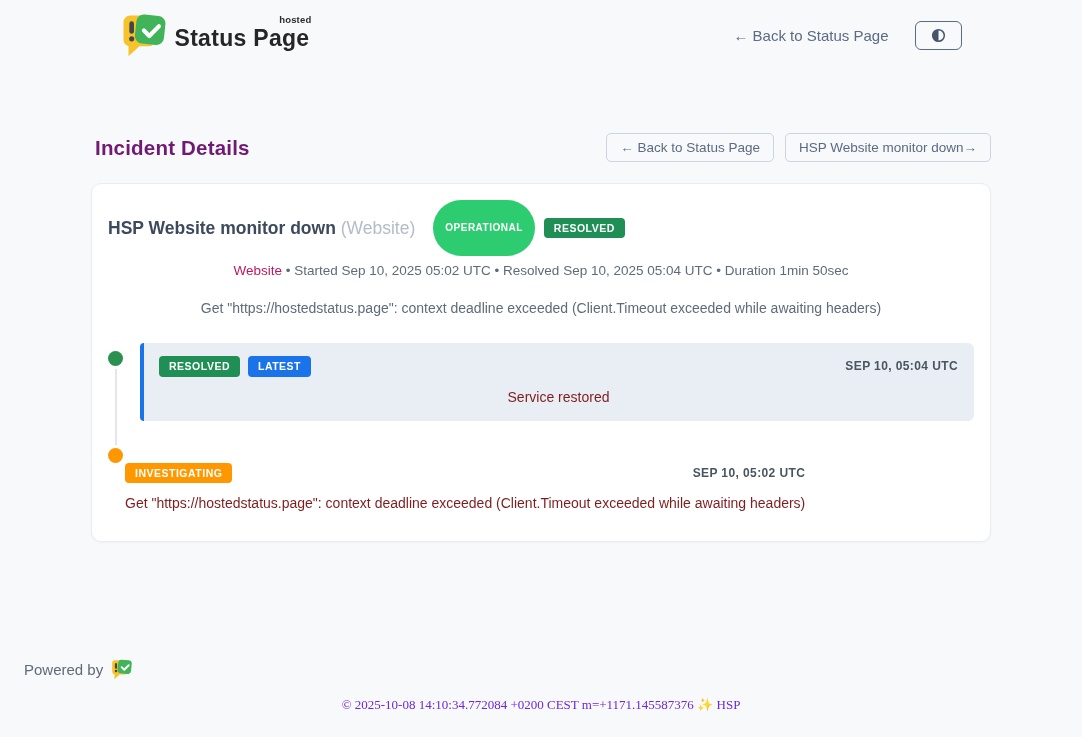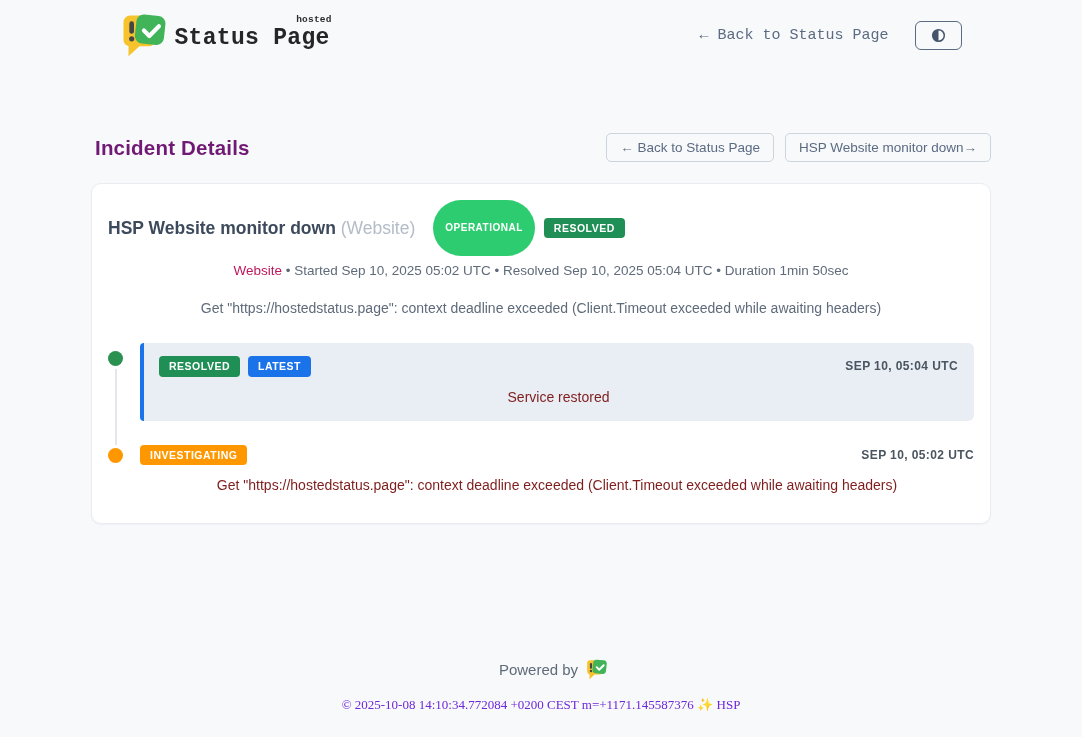--- a/index.html
+++ b/index.html
@@ -6,21 +6,21 @@
   html, body { margin: 0; padding: 0; }
   body {
     width: 1082px;
     min-height: 737px;
     background: #f8f9fb;
     font-family: "Liberation Sans", sans-serif;
     display: flex;
     flex-direction: column;
     color: #5f6b7a;
   }
-  a { text-decoration: none; font-family: Liberation Mono, monospace; }
+  a { text-decoration: none; }
 
   
   .header { padding-top: 13px; }
   .header-inner {
     width: 841px;
     margin: 0 auto;
     display: flex;
     align-items: center;
     justify-content: space-between;
   }
@@ -107,42 +107,42 @@
     background: #e3e6ec;
   }
   .tl-item { display: flex; align-items: flex-start; position: relative; }
   .tl-dot {
     flex: 0 0 15px;
     width: 15px; height: 15px; border-radius: 50%;
     box-shadow: 0 0 0 3px #ffffff;
     margin: 8px 0 0 0;
     z-index: 1;
   }
-  .tl-item-plain { margin-top: 24px; }
+  .tl-item-plain { margin-top: 24px; flex-direction: column; }
   .tl-item-plain .tl-dot { margin-top: 3px; }
   .tl-box {
     flex: 1;
     margin-left: 17px;
     background: #e9edf4;
     border-left: 4px solid #1a73e8;
     border-radius: 4px 6px 6px 4px;
     padding: 13px 16px 16px 15px;
   }
   .tl-plain { flex: 1; margin-left: 17px; }
   .tl-head { display: flex; align-items: center; gap: 8px; }
   .tl-time {
     margin-left: auto;
     font-size: 12px; font-weight: 600; color: #4a5560; letter-spacing: .4px;
   }
   .tl-msg { margin: 12px 0 0; font-size: 14px; color: #7f1d1d; }
 
   
   .footer { margin-top: auto; text-align: center; padding-bottom: 24px; }
   .powered {
-    display: flex; align-items: center; justify-content: center; gap: 8px;
+    display: flex; align-items: center; justify-content: flex-start; gap: 8px;
     font-size: 15px; color: #5f6b7a; padding-left: 24px;
   }
   .mini-logo svg { display: block; }
   .copyright { margin-top: 17px; font-size: 13px; color: #6d28d9; font-family: Liberation Serif, serif; }
 </style>
 </head>
 <body>
 
 <header class="header">
   <div class="header-inner">

